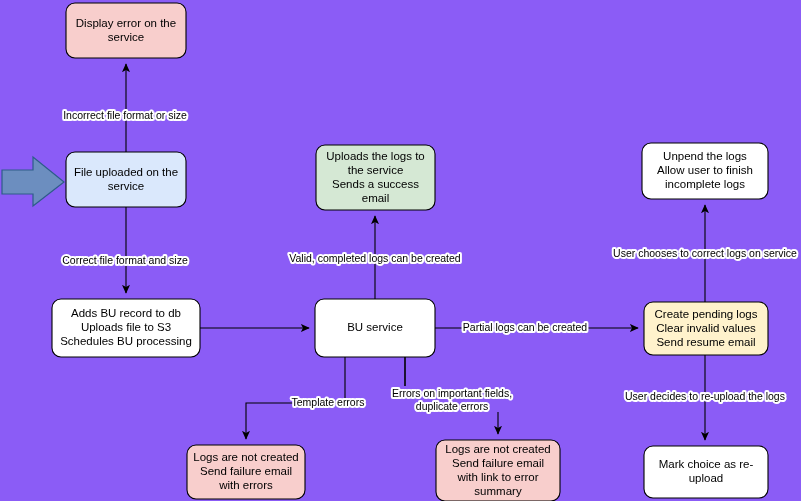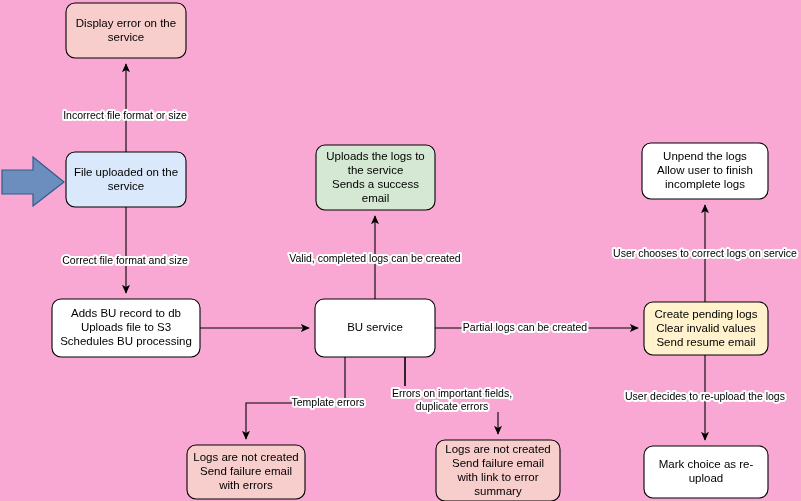--- a/index.html
+++ b/index.html
@@ -4,21 +4,21 @@
 <style>
   html, body {
     margin: 0;
     padding: 0;
     background: #ffffff;
   }
   #canvas {
     position: relative;
     width: 801px;
     height: 501px;
-    background: #f9a8d4;
+    background: #8b5cf6;
     overflow: hidden;
     font-family: "Liberation Sans", sans-serif;
   }
   svg.layer {
     position: absolute;
     top: 0; left: 0;
     width: 801px;
     height: 501px;
   }
   .node-rect {

